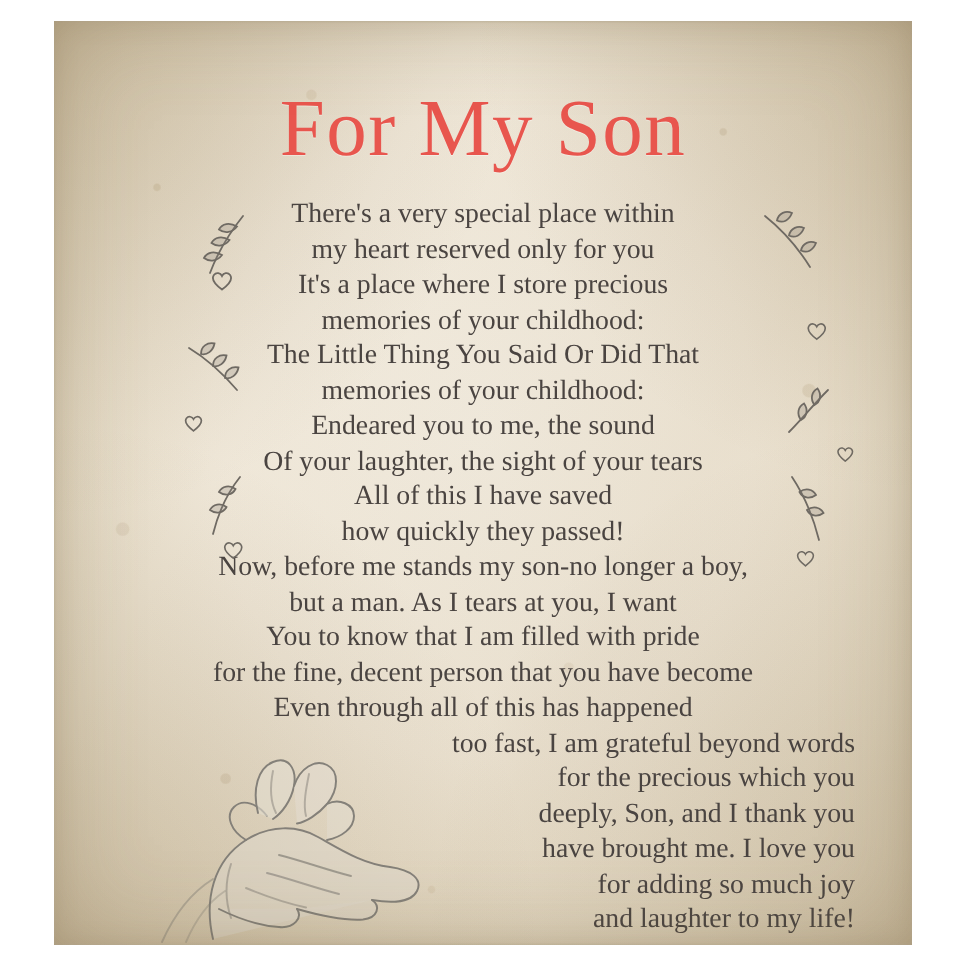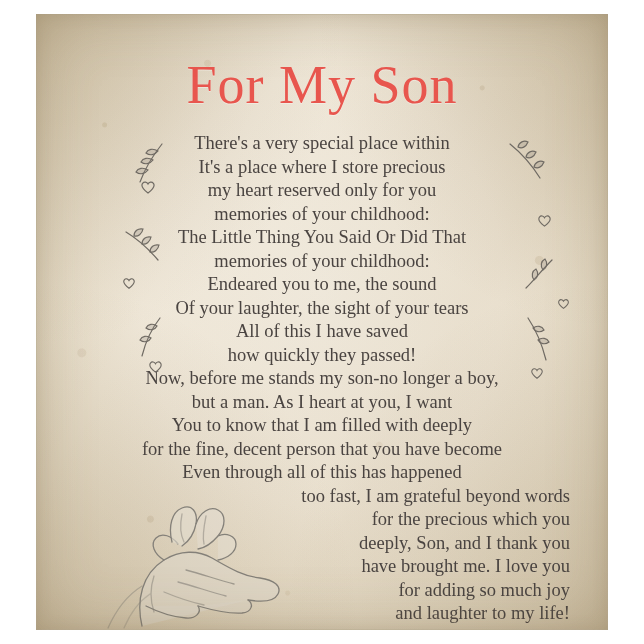--- a/index.html
+++ b/index.html
@@ -144,32 +144,32 @@
 
   <div id="canvas-panel">
 
     <div id="paper-texture-a"></div>
     <div id="paper-texture-b"></div>
 
     <div id="poem-title">For My Son</div>
 
     <div id="poem-body">
       <span class="poem-line">There's a very special place within</span>
+      <span class="poem-line">my heart reserved only for you</span>
       <span class="poem-line">It's a place where I store precious</span>
-      <span class="poem-line">my heart reserved only for you</span>
       <span class="poem-line">memories of your childhood:</span>
       <span class="poem-line">The Little Thing You Said Or Did That</span>
       <span class="poem-line">memories of your childhood:</span>
       <span class="poem-line">Endeared you to me, the sound</span>
       <span class="poem-line">Of your laughter, the sight of your tears</span>
       <span class="poem-line">All of this I have saved</span>
       <span class="poem-line">how quickly they passed!</span>
       <span class="poem-line">Now, before me stands my son-no longer a boy,</span>
-      <span class="poem-line">but a man. As I heart at you, I want</span>
-      <span class="poem-line">You to know that I am filled with deeply</span>
+      <span class="poem-line">but a man. As I tears at you, I want</span>
+      <span class="poem-line">You to know that I am filled with pride</span>
       <span class="poem-line">for the fine, decent person that you have become</span>
       <span class="poem-line">Even through all of this has happened</span>
       <span class="poem-line align-right">too fast, I am grateful beyond words</span>
       <span class="poem-line align-right">for the precious which you</span>
       <span class="poem-line align-right">deeply, Son, and I thank you</span>
       <span class="poem-line align-right">have brought me. I love you</span>
       <span class="poem-line align-right">for adding so much joy</span>
       <span class="poem-line align-right">and laughter to my life!</span>
     </div>
 

